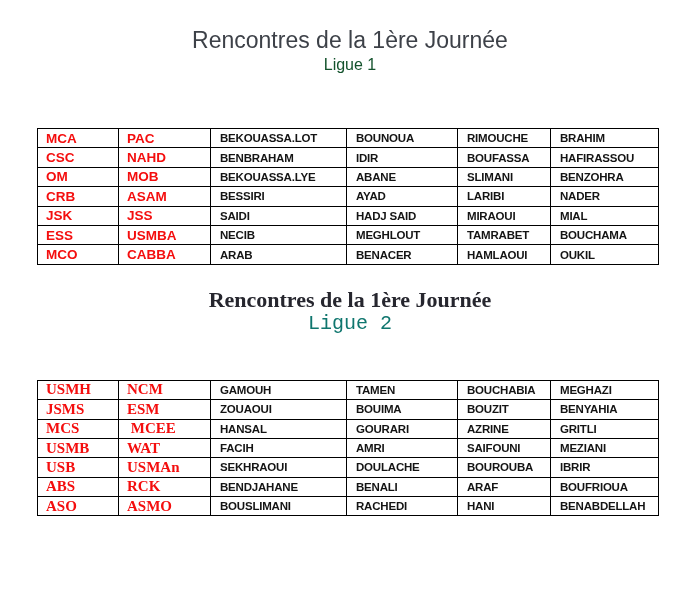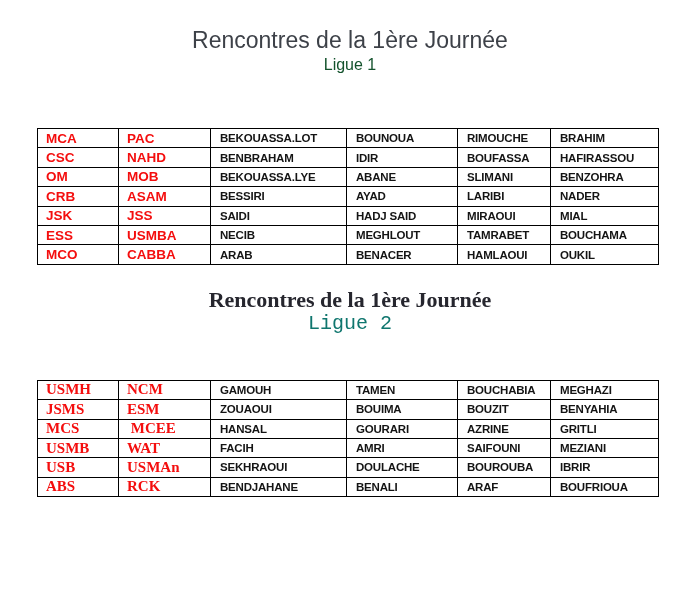--- a/index.html
+++ b/index.html
@@ -216,17 +216,25 @@
             <td class="name">IBRIR</td>
           </tr>
           <tr>
             <td class="team">ABS</td>
             <td class="team">RCK</td>
             <td class="name">BENDJAHANE</td>
             <td class="name">BENALI</td>
             <td class="name">ARAF</td>
             <td class="name">BOUFRIOUA</td>
           </tr>
+          <tr>
+            <td class="team">ASO</td>
+            <td class="team">ASMO</td>
+            <td class="name">BOUSLIMANI</td>
+            <td class="name">RACHEDI</td>
+            <td class="name">HANI</td>
+            <td class="name">BENABDELLAH</td>
+          </tr>
         </tbody>
     </table>
   </div>
 
 </div>
 
 </body></html>

